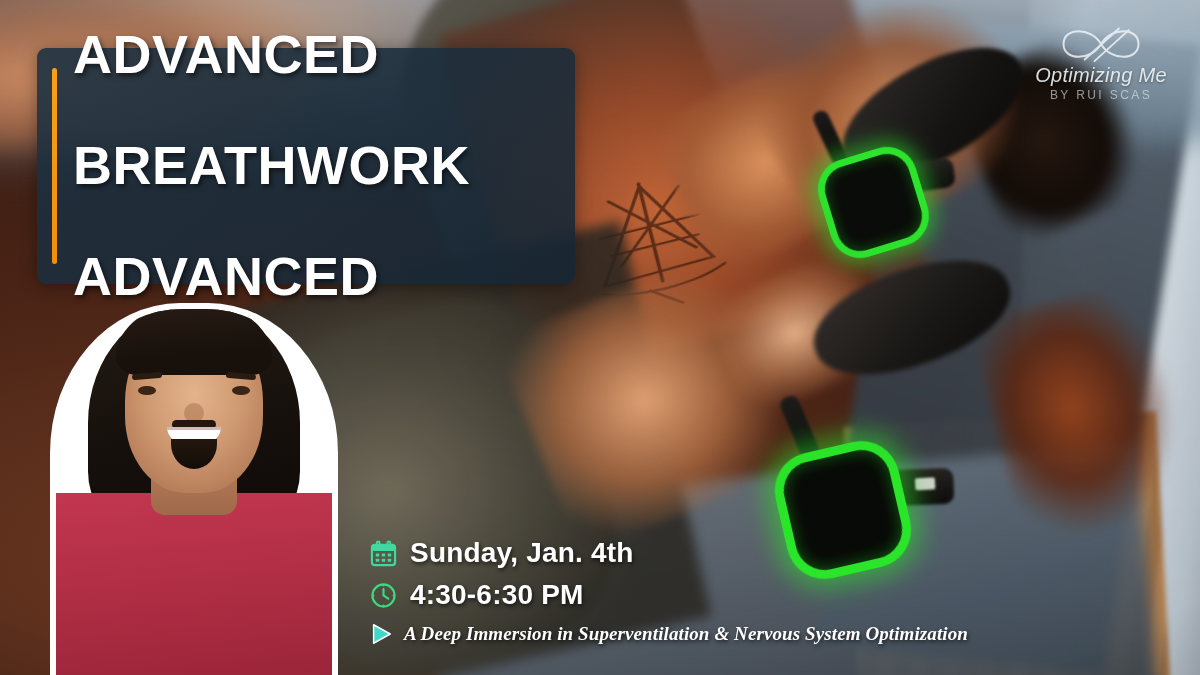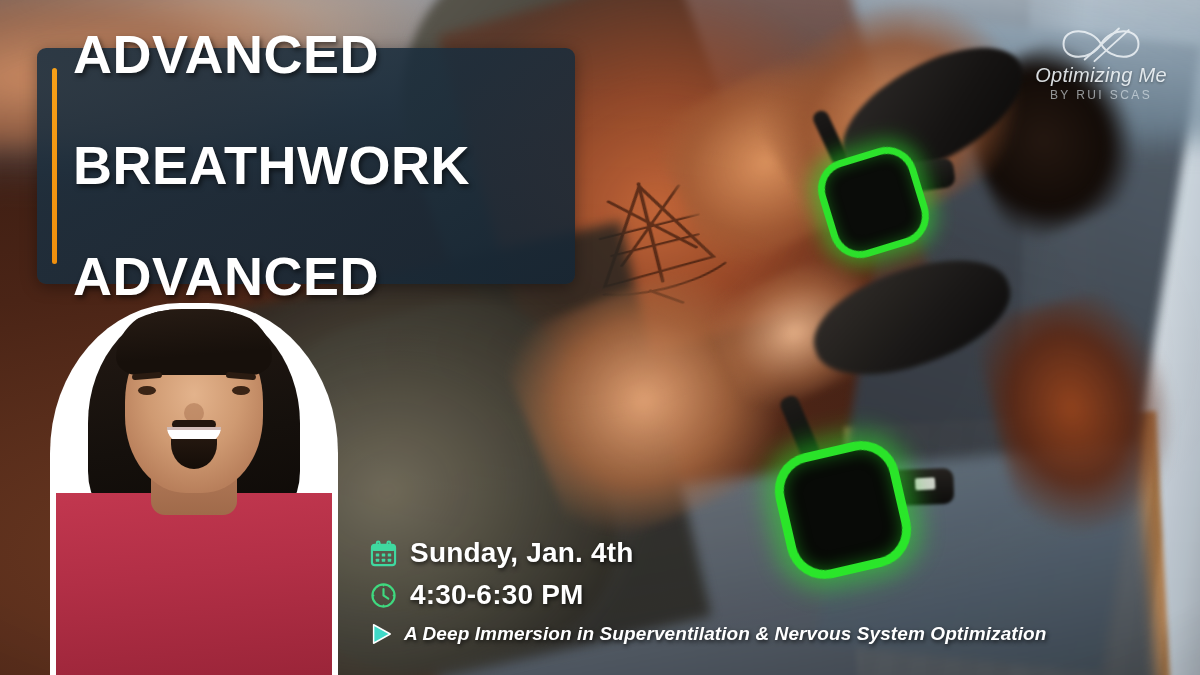--- a/index.html
+++ b/index.html
@@ -372,21 +372,21 @@
     margin-right:12px;
     display:flex; align-items:center; justify-content:center;
   }
   .row .txt{
     color:#ffffff;
     font-weight:bold;
     text-shadow:1px 2px 4px rgba(0,0,0,.7);
   }
   .row-date .txt{ font-size:28px; letter-spacing:.2px; }
   .row-time .txt{ font-size:28px; letter-spacing:.2px; }
-  .row-tag{ margin-bottom:0; margin-top:4px; }
+  .row-tag{ margin-bottom:0; margin-top:4px;font-family:Liberation Serif, serif; }
   .row-tag .txt{
     font-size:19px; font-style:italic; letter-spacing:.1px;
   }
   .row-tag .ico{ width:26px; height:26px; margin-right:10px; }
 
   svg{ display:block; overflow:visible; }
 </style>
 </head>
 <body>
 

